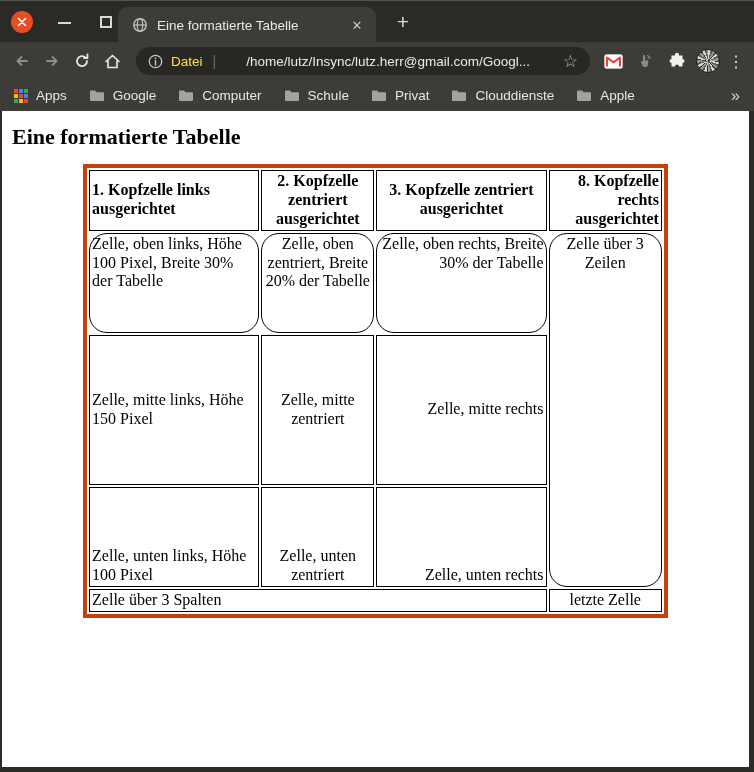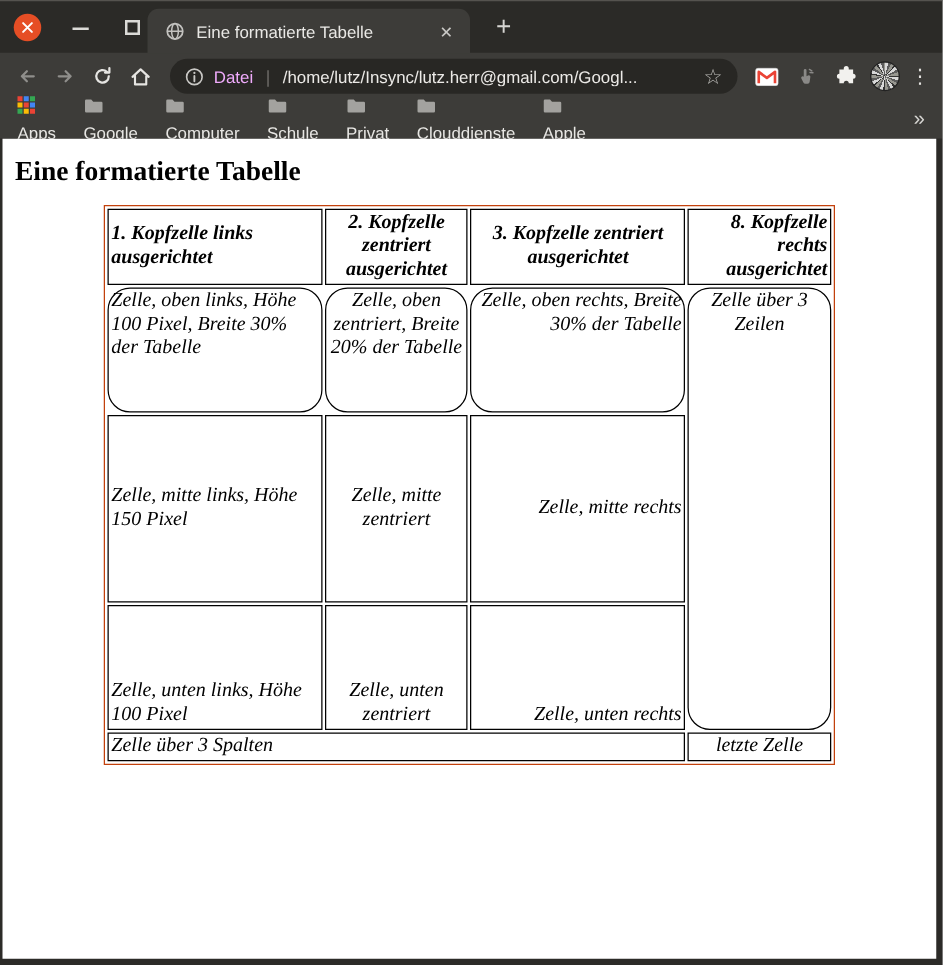--- a/index.html
+++ b/index.html
@@ -50,60 +50,60 @@
   
   .toolbar {
     height:38px; background:#3d3c39; flex:0 0 auto;
     display:flex; align-items:center; padding:0 8px; gap:2px;
   }
   .navbtn { width:28px; height:28px; border-radius:50%; display:flex; align-items:center; justify-content:center; flex:0 0 auto; }
   .omnibox {
     flex:1 1 auto; height:28px; margin:0 8px; background:#282724; border-radius:14px;
     display:flex; align-items:center; padding:0 12px; gap:8px; min-width:0;
   }
-  .omni-scheme { color:#f0abfc; font-size:13.5px; }
+  .omni-scheme { color:#fde047; font-size:13.5px; }
   .omni-sep { color:#6e6d69; font-size:14px; padding:0 2px; }
-  .omni-path { color:#eceae7; font-size:13.5px; white-space:nowrap; overflow:hidden; flex:1; }
+  .omni-path { color:#eceae7; font-size:13.5px; white-space:nowrap; overflow:hidden; flex:1;margin-left:20px; }
   .omni-star { color:#bdbcb9; font-size:17px; line-height:1; }
   .ext-icons { display:flex; align-items:center; gap:6px; flex:0 0 auto; }
   .extbtn { width:26px; height:26px; display:flex; align-items:center; justify-content:center; }
   .avatar {
     width:24px; height:24px; border-radius:50%;
     background:repeating-conic-gradient(#d8d8d8 0 14deg, #5b5b5b 14deg 26deg, #979790 26deg 40deg, #333 40deg 47deg);
     border:1px solid #222;
   }
   .kebab { color:#e4e3e0; font-size:16px; letter-spacing:0; width:20px; text-align:center; }
 
   
   .bookmarks {
     height:31px; background:#3d3c39; flex:0 0 auto;
     display:flex; align-items:center; padding:0 14px; gap:22px;
     color:#e8e7e4; font-size:13.5px;
   }
-  .bm-item { display:flex; gap:8px;flex-direction:column; }
+  .bm-item { display:flex; align-items:center; gap:8px; }
   .apps-grid { display:grid; grid-template-columns:repeat(3,4px); grid-template-rows:repeat(3,4px); gap:1px; }
   .apps-grid i { display:block; }
   .bm-overflow { margin-left:auto; color:#d6d5d2; font-size:16px; }
 
   
   .page-frame { flex:1 1 auto; background:#2c2b28; padding:0 5px 5px 2px; min-height:0; }
   .page {
     background:#ffffff; width:100%; height:100%; overflow:hidden;
     font-family:"Liberation Serif", serif; color:#000;
   }
   .content { margin:8px; }
   h1.page-title { font-size:22px; font-weight:bold; margin:13px 0 6px 2px; }
   ol.props { margin:18px 0 16px 0; padding-left:42px; font-size:16px; line-height:21px; }
   ol.props li { margin:0; }
 
   table.ftable {
     width:80%; margin:14px auto 0 auto;
     border-collapse:separate; border-spacing:2px;
-    border:1px solid #c2410c;
-    font-size:16px; line-height:1.18;font-style:italic;
+    border:4px solid #c2410c;
+    font-size:16px; line-height:1.18;
   }
   .ftable th, .ftable td { border:1px solid #000; padding:1px 2px; }
   .ftable th { font-weight:bold; vertical-align:middle; }
   .al { text-align:left; } .ac { text-align:center; } .ar { text-align:right; }
   .vt { vertical-align:top;border-radius:18px; } .vm { vertical-align:middle; } .vb { vertical-align:bottom; }
   tr.r1 td { height:100px; }
   tr.r2 td { height:150px; }
   tr.r3 td { height:100px; }
 </style>
 </head>

